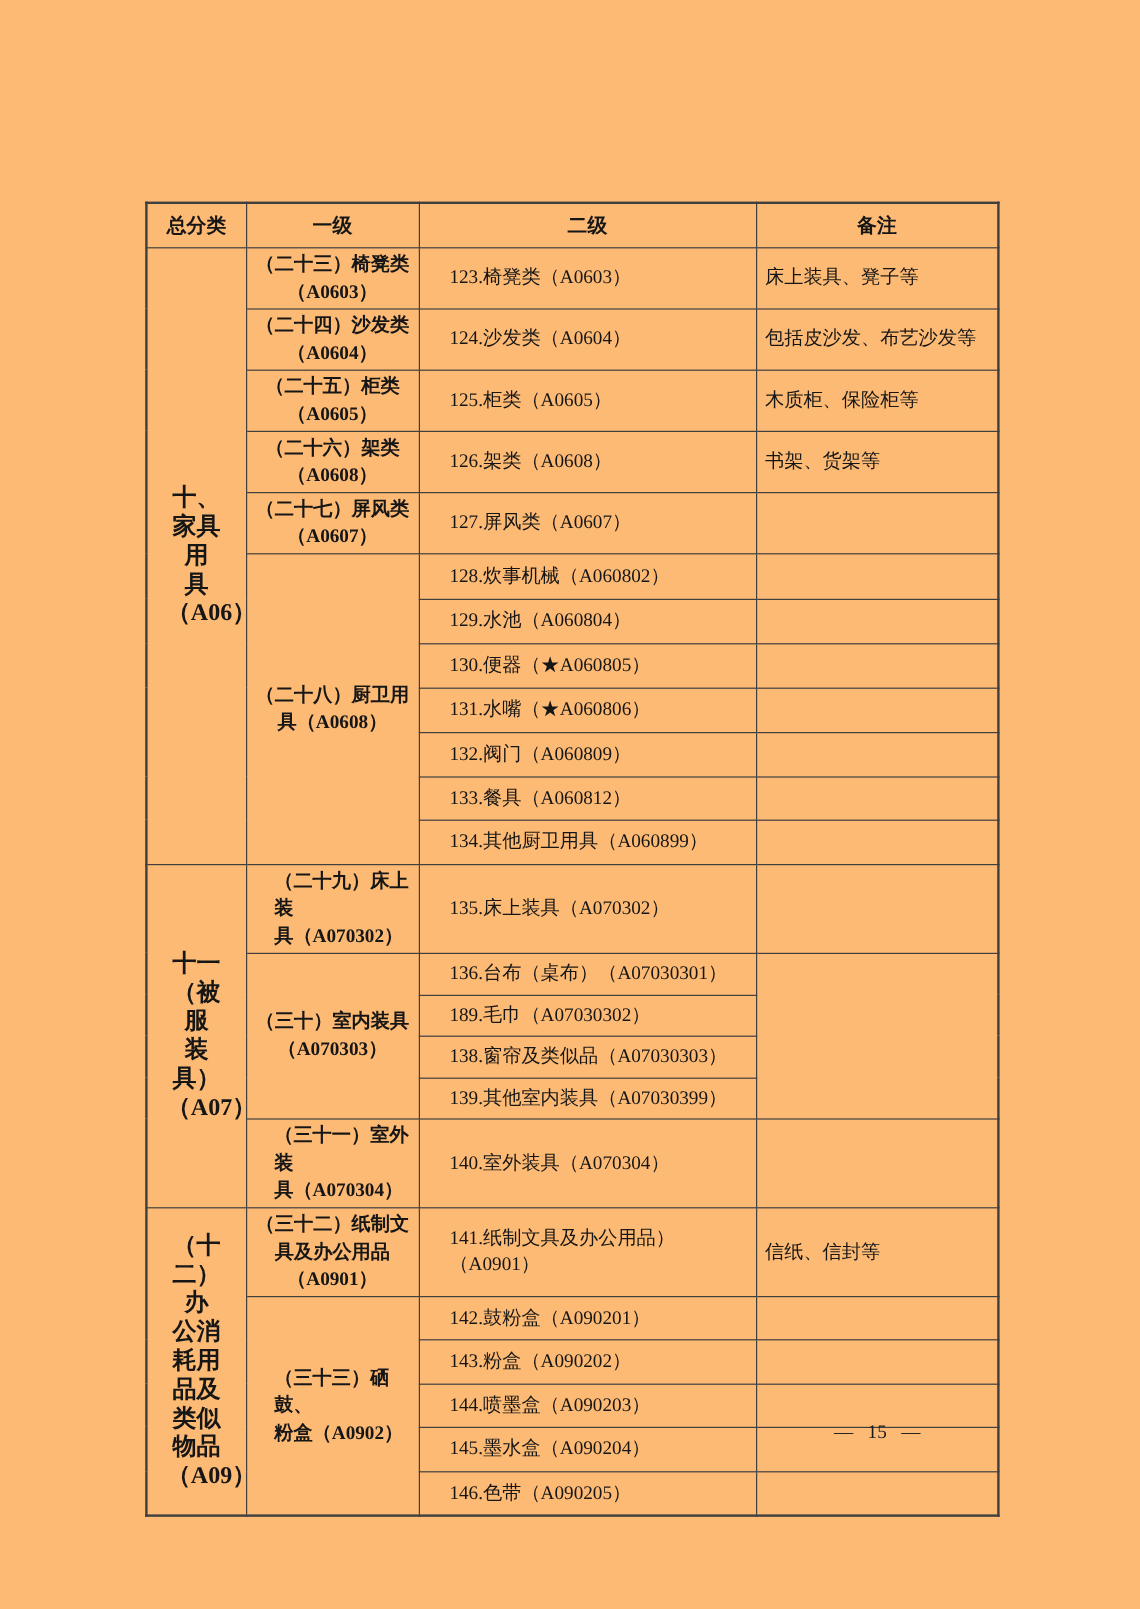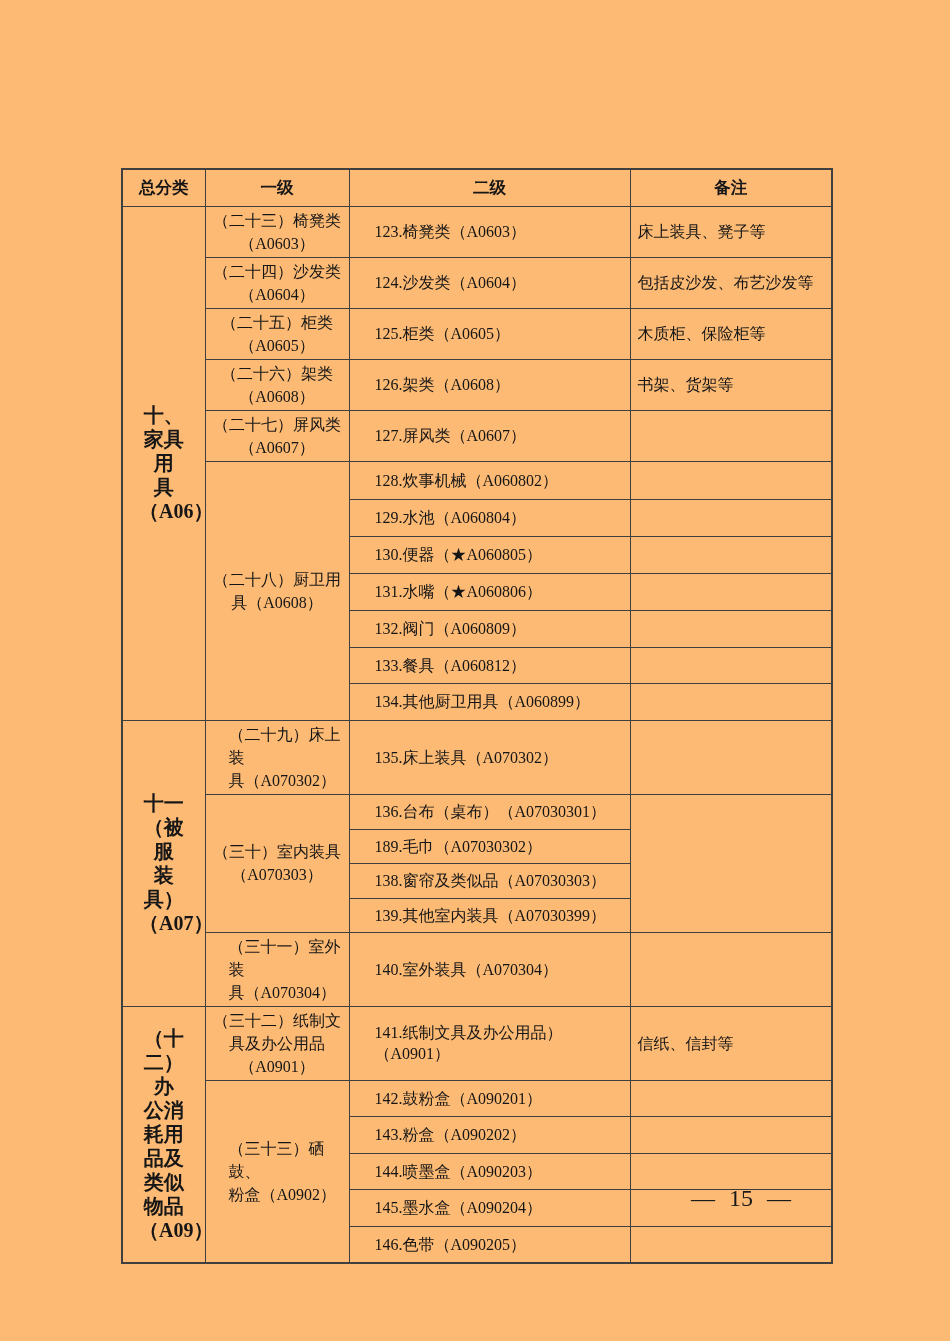--- a/index.html
+++ b/index.html
@@ -45,39 +45,39 @@
     white-space: pre-line;
     padding: 2px 16px;
     line-height: 24px;
     font-size: 20px;
   }
   td.lv1 {
     text-align: center;
     white-space: pre-line;
     padding: 2px 4px;
     line-height: 23px;
+    font-weight: bold;
   }
   td.lv1.left {
     text-align: left;
     padding-left: 23px;
   }
   td.lv2 {
     text-align: left;
     padding-left: 25px;
   }
   td.rmk {
     text-align: left;
   }
   .page-number {
     position: absolute;
-    left: 671px;
+    left: 695px;
     top: 1185px;
     width: 140px;
-    text-align: center;
-    font-size: 24px;
+    font-size: 16px;
     word-spacing: 8px;
     color: #1a1a1a;
   }
 </style>
 </head>
 <body>
 
 <div class="page">
 
   <table class="cls-table">

